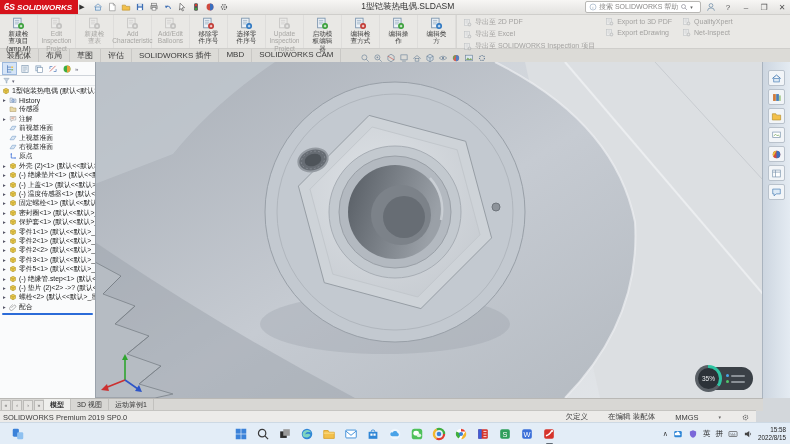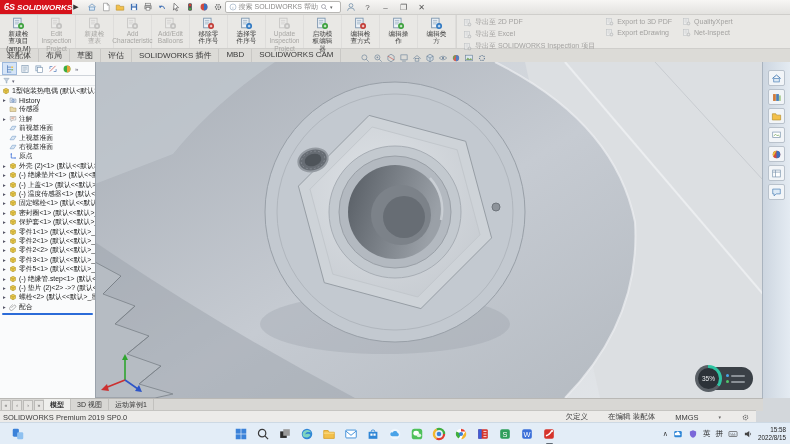--- a/index.html
+++ b/index.html
@@ -5,21 +5,21 @@
   html,body{margin:0;padding:0;}
   body{width:790px;height:444px;overflow:hidden;position:relative;
        font-family:"Liberation Sans","DejaVu Sans",sans-serif;background:#d3d7db;
        -webkit-user-select:none;user-select:none;}
   svg{display:block}
   
   .titlebar{position:absolute;left:0;top:0;width:790px;height:14px;
     background:linear-gradient(#f7f6f4,#e3e2df);border-bottom:1px solid #cfcecb;
     display:flex;align-items:center;font-size:8px;color:#444;z-index:30;}
   .logo{background:#d6121b;color:#fff;font-weight:bold;font-style:italic;
-    font-size:8px;padding:1px 0 1px 4px;height:12px;display:flex;align-items:center;gap:2px;}
+    font-size:8px;padding:1px 6px 1px 4px;height:12px;display:flex;align-items:center;gap:2px;}
   .logo .ds{font-size:9px}
   .logo-arrow{color:#333;font-size:7px;margin:0 3px 0 1px}
   .qat{display:flex;align-items:center;gap:1px;margin-left:4px}
   .qat-btn{width:13px;height:12px;display:flex;align-items:center;justify-content:center}
   .qat-btn svg{width:10px;height:10px}
   .doc-title{flex:1;text-align:center;font-size:8.5px;color:#333;white-space:nowrap;overflow:hidden}
   .searchbox{display:flex;align-items:center;gap:2px;background:#fff;border:1px solid #b9b8b5;
     border-radius:2px;height:10px;padding:0 3px;font-size:7px;color:#8b8a88;width:108px}
   .searchbox svg{width:8px;height:8px}
   .wctrl{display:flex;align-items:center;margin-left:5px;margin-right:2px;gap:6px;color:#555}
@@ -190,20 +190,21 @@
           <path d="M8 2.5a5.5 5.5 0 0 1 0 11z" fill="#3a6fc0"></path>
         </svg>
       </div>
       <div class="qat-btn">
         <svg viewBox="0 0 16 16">
           <circle cx="8" cy="8" r="4" fill="none" stroke="#666" stroke-width="2" stroke-dasharray="2.2 1.6"></circle>
           <circle cx="8" cy="8" r="1.3" fill="#666"></circle>
         </svg>
       </div>
     </div>
+  <div class="doc-title">1型铠装热电偶.SLDASM</div>
   <div class="searchbox">
     <span>
         <svg viewBox="0 0 16 16">
           <circle cx="8" cy="8" r="6" fill="none" stroke="#7a93ad"></circle>
           <text x="8" y="11" font-size="8" text-anchor="middle" fill="#7a93ad">i</text>
         </svg>
       </span>
     <span class="s-text">搜索 SOLIDWORKS 帮助</span>
     <span>
         <svg viewBox="0 0 16 16">

